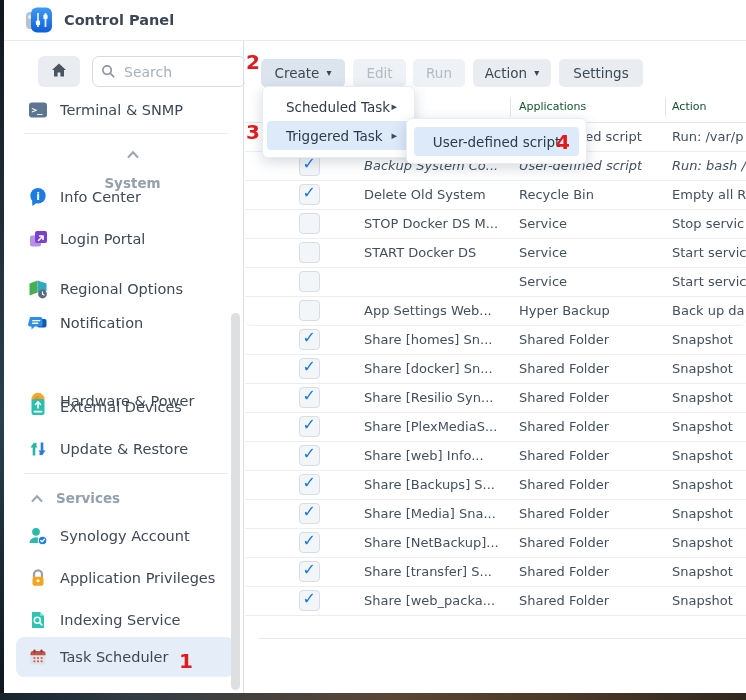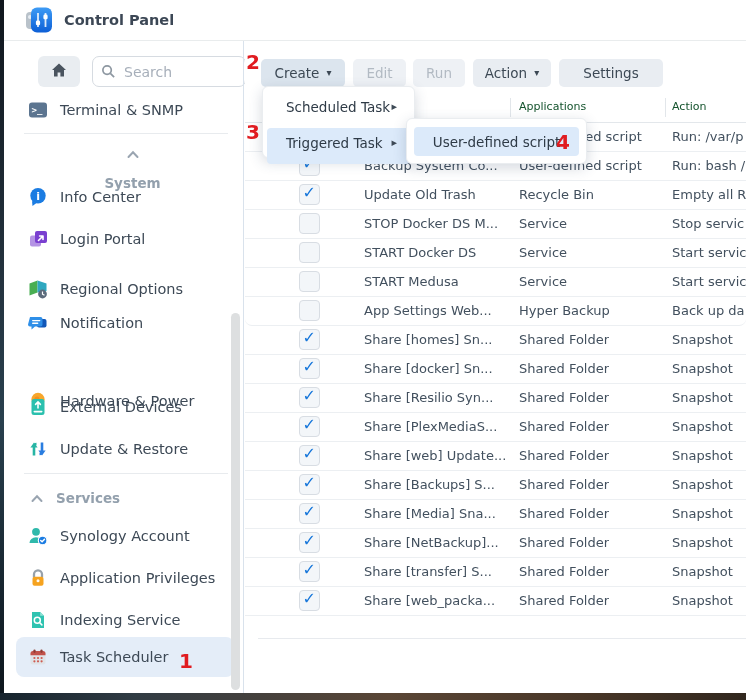--- a/index.html
+++ b/index.html
@@ -47,21 +47,21 @@
   .cell-name{left:119px;max-width:150px;}
   .cell-app{left:274px;max-width:145px;}
   .cell-action{left:427px;width:74px;}
   .cb{position:absolute;left:54px;top:4px;width:19px;height:19px;border:1px solid #d8dde3;border-radius:4px;background:#f3f6f9;cursor:pointer;}
   .cb.checked::after{content:"\2713";position:absolute;left:2.5px;top:-2px;color:#1475da;font-weight:bold;font-size:16px;line-height:19px;}
   .x-line{position:absolute;left:13px;width:488px;height:1px;background:#e7eaee;top:597px;}
   
   .dropdown{position:absolute;left:262px;top:86px;width:153px;height:72px;background:#fff;border-radius:6px;
             border:1px solid #eaedf0;box-shadow:0 4px 14px rgba(45,65,95,.20);z-index:20;padding-top:5px;box-sizing:border-box;}
   .menu-item{position:relative;margin:0 4px;height:29px;display:flex;align-items:center;justify-content:space-between;
-             padding:0 13px 7px 19px;font-size:13.5px;color:#2e3a46;border-radius:4px;cursor:pointer;}
+             padding:0 13px 0 19px;font-size:13.5px;color:#2e3a46;border-radius:4px;cursor:pointer;}
   .menu-item .arrow{font-size:11px;color:#3e4a56;}
   .menu-item.hl{background:#dceafa;}
   .submenu{position:absolute;left:406px;top:118px;width:181px;height:46px;background:#fff;border-radius:6px;
            border:1px solid #eaedf0;box-shadow:0 4px 14px rgba(45,65,95,.20);z-index:21;padding-top:8px;box-sizing:border-box;}
   .submenu .menu-item{margin:0 7px;justify-content:center;padding:0;}
   
   .ann{position:absolute;font-size:20px;font-weight:bold;color:#e01b20;z-index:45;line-height:1;}
   .ann1{left:179px;top:651px;}.ann2{left:246px;top:52px;}.ann3{left:246px;top:122px;}.ann4{left:556px;top:132px;}
 </style>
 </head>
@@ -264,65 +264,64 @@
         <button class="tb-btn disabled" style="left: 108px; width: 53px;">
           <span>Edit</span>
         </button>
         <button class="tb-btn disabled" style="left: 168px; width: 52px;">
           <span>Run</span>
         </button>
         <button class="tb-btn" style="left: 228px; width: 78px;">
           <span>Action</span>
           <span class="tb-caret">▾</span>
         </button>
-        <button class="tb-btn" style="left: 314px; width: 104px;">
+        <button class="tb-btn" style="left: 314px; width: 84px;">
           <span>Settings</span>
         </button>
       </div>
     <div class="t-head">
       <span class="th th-name"></span>
       <span class="th th-app">Applications</span>
       <span class="th th-action">Action</span>
       <span class="th-sep" style="left:265px"></span>
       <span class="th-sep" style="left:420px"></span>
     </div>
     <div id="rows">
         <div class="t-row" style="top: 81px;">
           <div class="cb checked"></div>
           <span class="cell-name"></span>
           <span class="cell-app">User-defined script</span>
           <span class="cell-action">Run: /var/p</span>
         </div>
-        <div class="t-row" style="top: 110px;">
+        <div class="t-row" style="top: 110px; font-style: italic;">
           <div class="cb checked"></div>
           <span class="cell-name">Backup System Co...</span>
           <span class="cell-app">User-defined script</span>
           <span class="cell-action">Run: bash /</span>
         </div>
         <div class="t-row" style="top: 139px;">
           <div class="cb checked"></div>
-          <span class="cell-name">Update Old Trash</span>
+          <span class="cell-name">Delete Old System</span>
           <span class="cell-app">Recycle Bin</span>
           <span class="cell-action">Empty all R</span>
         </div>
         <div class="t-row" style="top: 168px;">
           <div class="cb"></div>
           <span class="cell-name">STOP Docker DS M...</span>
           <span class="cell-app">Service</span>
           <span class="cell-action">Stop servic</span>
         </div>
         <div class="t-row" style="top: 197px;">
           <div class="cb"></div>
           <span class="cell-name">START Docker DS</span>
           <span class="cell-app">Service</span>
           <span class="cell-action">Start servic</span>
         </div>
         <div class="t-row" style="top: 226px;">
           <div class="cb"></div>
-          <span class="cell-name">START Medusa</span>
           <span class="cell-app">Service</span>
           <span class="cell-action">Start servic</span>
         </div>
         <div class="t-row" style="top: 255px; border-radius: 7px;">
           <div class="cb"></div>
           <span class="cell-name">App Settings Web...</span>
           <span class="cell-app">Hyper Backup</span>
           <span class="cell-action">Back up da</span>
         </div>
         <div class="t-row" style="top: 284px;">
@@ -344,21 +343,21 @@
           <span class="cell-action">Snapshot</span>
         </div>
         <div class="t-row" style="top: 371px;">
           <div class="cb checked"></div>
           <span class="cell-name">Share [PlexMediaS...</span>
           <span class="cell-app">Shared Folder</span>
           <span class="cell-action">Snapshot</span>
         </div>
         <div class="t-row" style="top: 400px;">
           <div class="cb checked"></div>
-          <span class="cell-name">Share [web] Update...</span>
+          <span class="cell-name">Share [web] Info...</span>
           <span class="cell-app">Shared Folder</span>
           <span class="cell-action">Snapshot</span>
         </div>
         <div class="t-row" style="top: 429px;">
           <div class="cb checked"></div>
           <span class="cell-name">Share [Backups] S...</span>
           <span class="cell-app">Shared Folder</span>
           <span class="cell-action">Snapshot</span>
         </div>
         <div class="t-row" style="top: 458px;">

